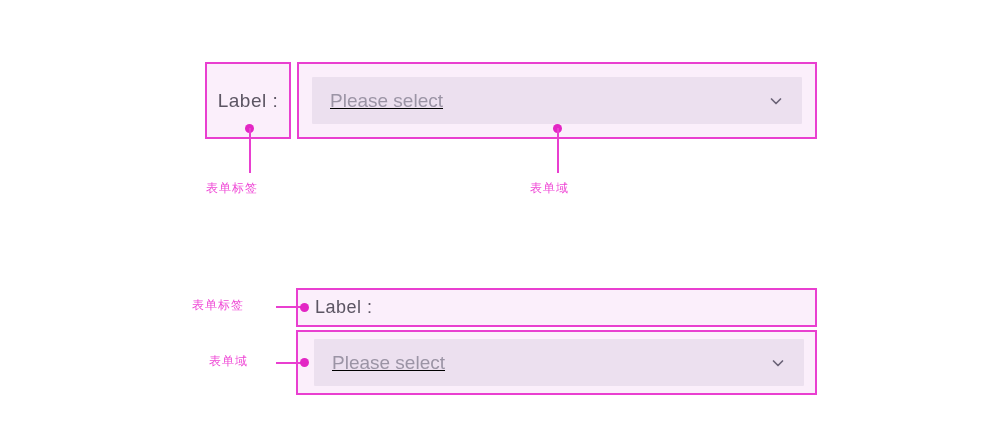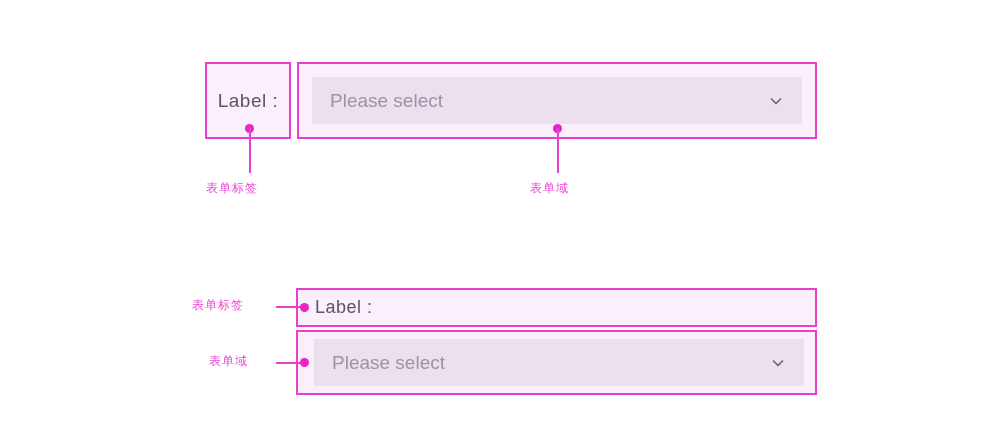--- a/index.html
+++ b/index.html
@@ -54,20 +54,21 @@
     white-space: nowrap;
   }
 
   .select-control {
     position: relative;
     box-sizing: border-box;
     background: #ece0ef;
     border-radius: 1px;
     display: flex;
     align-items: center;
+    text-decoration: underline;
   }
   .select-top {
     width: 490px;
     height: 47px;
   }
   .select-bottom {
     width: 490px;
     height: 47px;
   }
   .select-placeholder {

